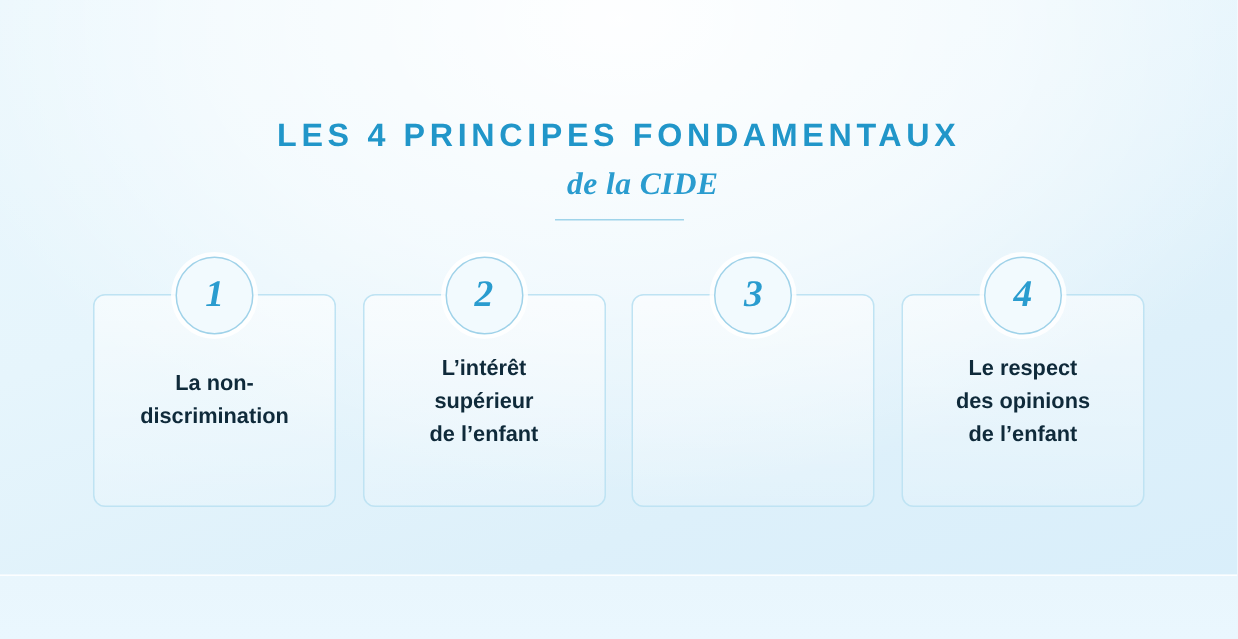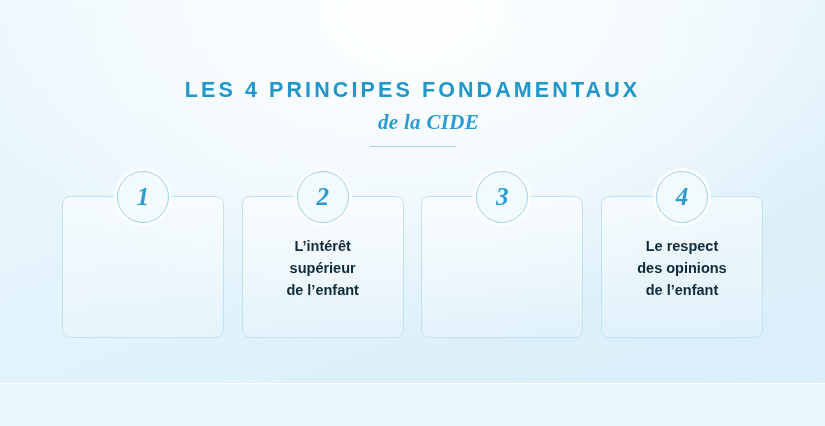--- a/index.html
+++ b/index.html
@@ -142,20 +142,21 @@
       <div class="title-sub">de la CIDE</div>
       <div class="title-rule"></div>
     </div>
 
     <div class="cards">
 
       <div class="card">
         <div class="badge">
           <span class="badge-num">1</span>
         </div>
+        <div class="card-text">La non-<br>discrimination</div>
       </div>
 
       <div class="card">
         <div class="badge">
           <span class="badge-num">2</span>
         </div>
         <div class="card-text">L’intérêt<br>supérieur<br>de l’enfant</div>
       </div>
 
       <div class="card">

